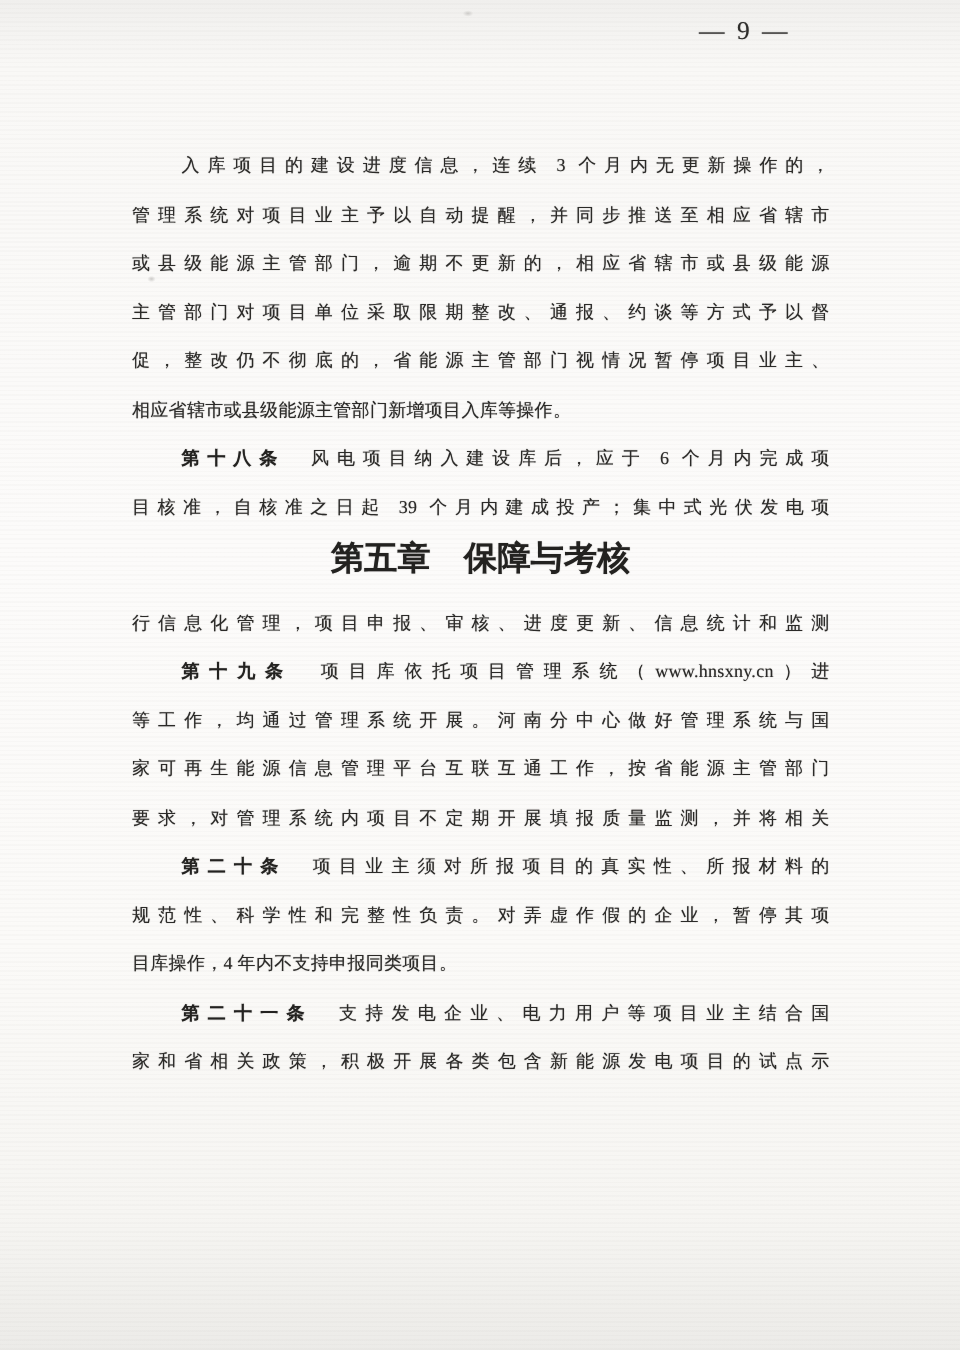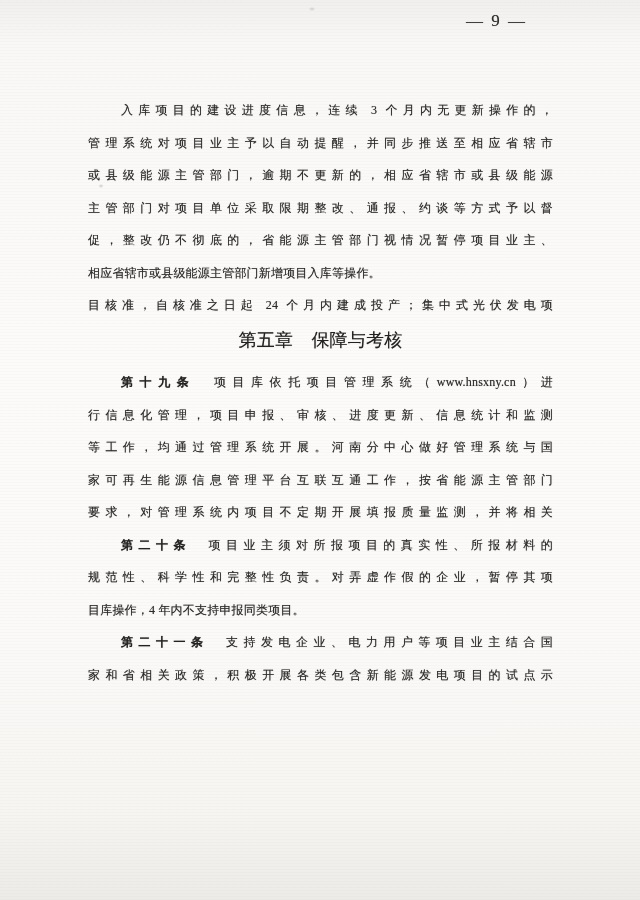--- a/index.html
+++ b/index.html
@@ -56,23 +56,23 @@
     text-align-last: left;
   }
   .line b {
     font-weight: 700;
     font-family: "Liberation Sans", sans-serif;
     color: #232220;
   }
   .line.heading {
     text-align: left;
     text-align-last: center;
-    font-weight: 400;
+    font-weight: 700;
     font-family: "Liberation Sans", sans-serif;
-    font-size: 18px;
+    font-size: 22px;
     color: #232220;
     margin-top: 2px;
     margin-bottom: 10px;
   }
   .page-number {
     position: relative;
     margin-top: 6px;
     width: 465px;
     margin-left: 88px;
     text-align: right;
@@ -90,24 +90,25 @@
 
 <div class="page">
   <div class="text-column">
 
   <div class="line indent">入库项目的建设进度信息，连续 3 个月内无更新操作的，</div>
       <div class="line">管理系统对项目业主予以自动提醒，并同步推送至相应省辖市</div>
       <div class="line">或县级能源主管部门，逾期不更新的，相应省辖市或县级能源</div>
       <div class="line">主管部门对项目单位采取限期整改、通报、约谈等方式予以督</div>
       <div class="line">促，整改仍不彻底的，省能源主管部门视情况暂停项目业主、</div>
       <div class="line last">相应省辖市或县级能源主管部门新增项目入库等操作。</div>
-      <div class="line">目核准，自核准之日起 24 个月内建成投产；集中式光伏发电项</div>
+      <div class="line indent"><b>第十八条</b>　风电项目纳入建设库后，应于 6 个月内完成项</div>
+      <div class="line">目核准，自核准之日起 39 个月内建成投产；集中式光伏发电项</div>
       <div class="line heading">第五章　保障与考核</div>
+      <div class="line">行信息化管理，项目申报、审核、进度更新、信息统计和监测</div>
       <div class="line indent"><b>第十九条</b>　项目库依托项目管理系统（www.hnsxny.cn）进</div>
-      <div class="line">行信息化管理，项目申报、审核、进度更新、信息统计和监测</div>
       <div class="line">等工作，均通过管理系统开展。河南分中心做好管理系统与国</div>
       <div class="line">家可再生能源信息管理平台互联互通工作，按省能源主管部门</div>
       <div class="line">要求，对管理系统内项目不定期开展填报质量监测，并将相关</div>
       <div class="line indent"><b>第二十条</b>　项目业主须对所报项目的真实性、所报材料的</div>
       <div class="line">规范性、科学性和完整性负责。对弄虚作假的企业，暂停其项</div>
       <div class="line last">目库操作，4 年内不支持申报同类项目。</div>
       <div class="line indent"><b>第二十一条</b>　支持发电企业、电力用户等项目业主结合国</div>
       <div class="line">家和省相关政策，积极开展各类包含新能源发电项目的试点示</div>
     </div>
   <div class="page-number">— 9 —</div>

